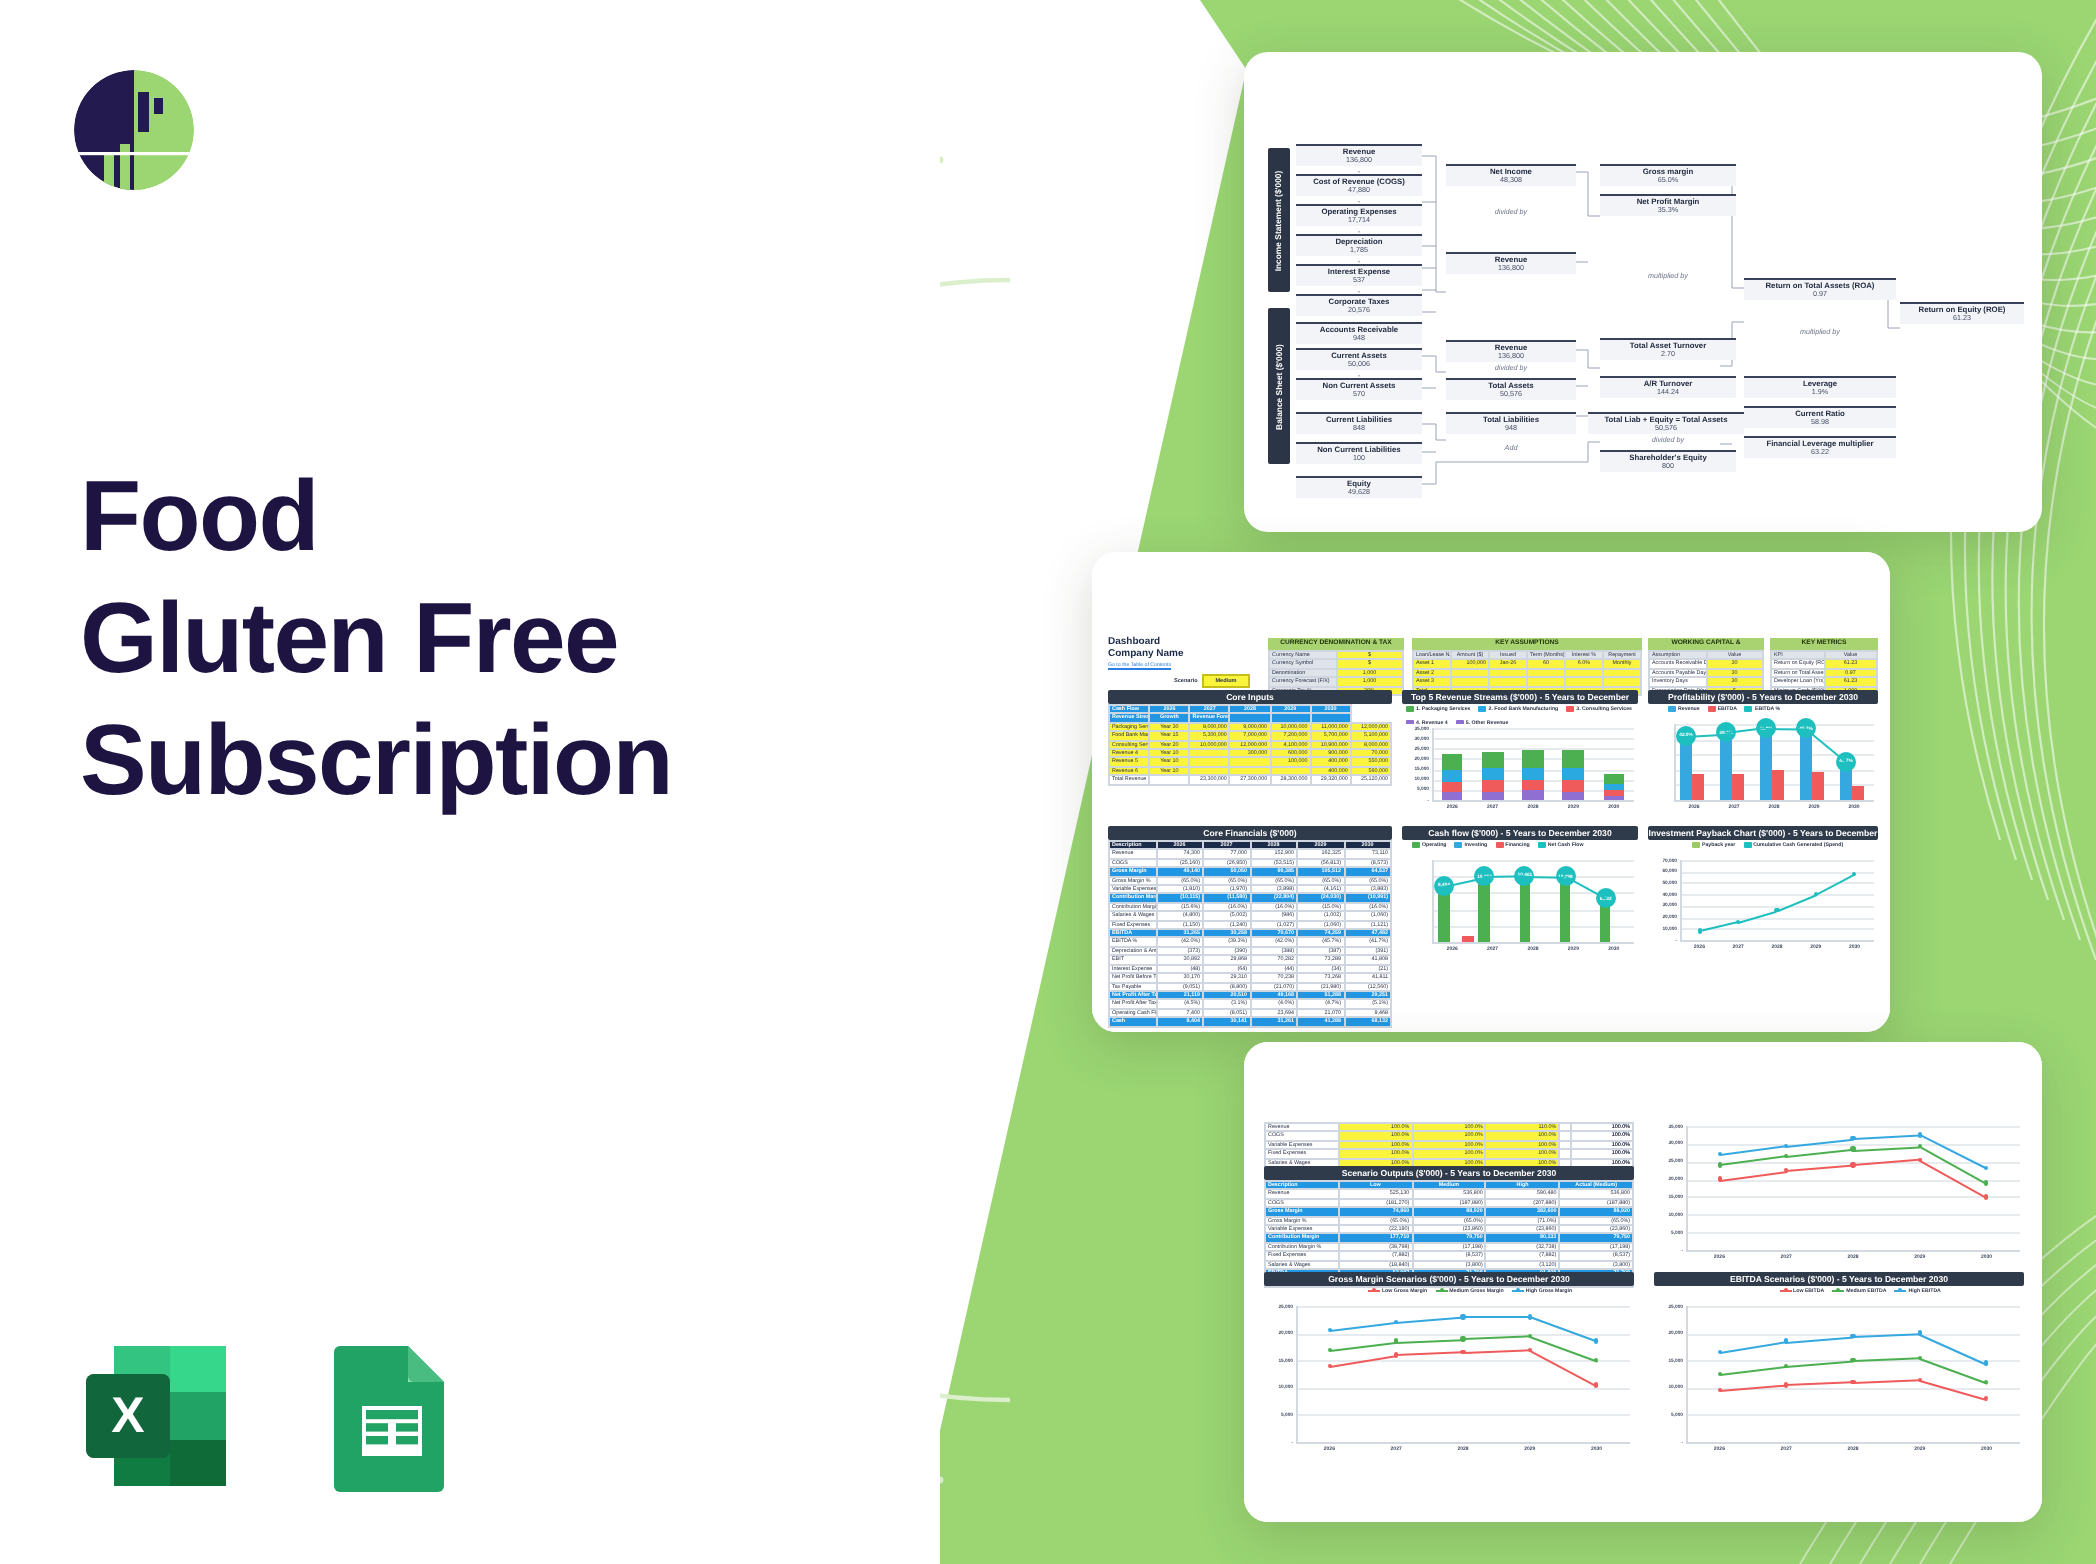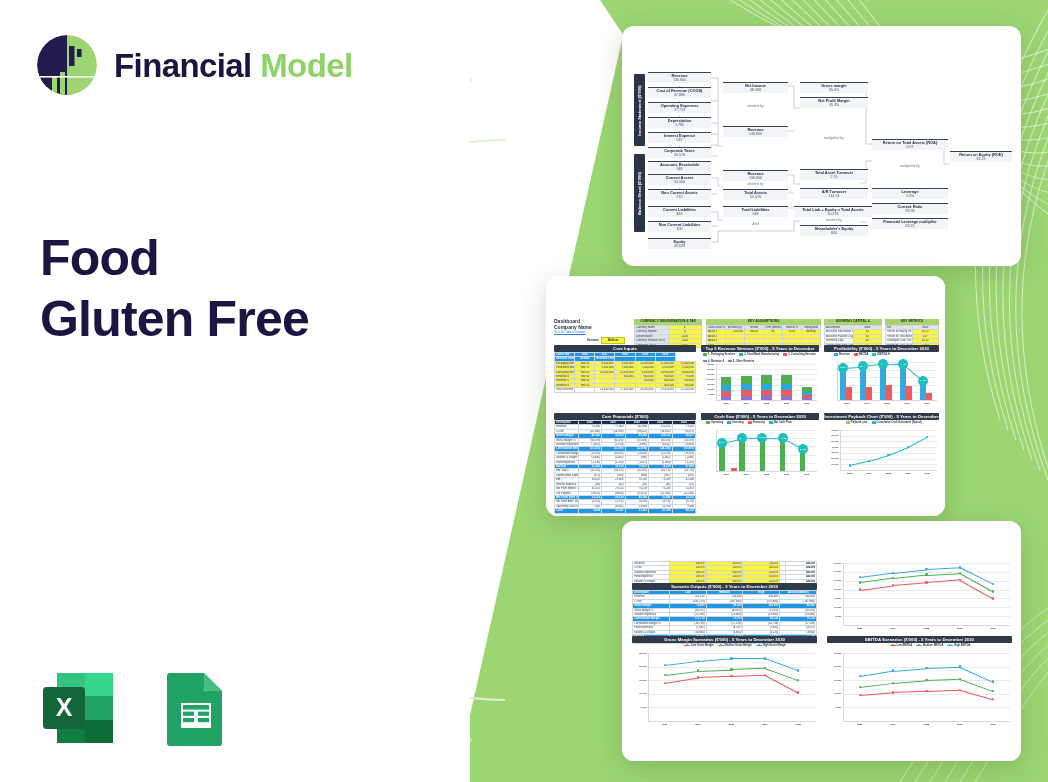--- a/index.html
+++ b/index.html
@@ -195,28 +195,26 @@
             <rect x="35" y="14" width="5.5" height="20" fill="#231a4f"></rect>
             <rect x="43" y="17" width="4.5" height="8" fill="#231a4f"></rect>
             <rect x="18" y="44" width="5" height="20" fill="#9BD673"></rect>
             <rect x="26" y="40" width="5" height="24" fill="#9BD673"></rect>
             <rect x="34" y="36" width="4.5" height="28" fill="#9BD673"></rect>
             <rect x="0" y="44" width="66" height="1.6" fill="#ffffff"></rect>
           </g>
           <circle cx="33" cy="33" r="30" fill="none" stroke="#ffffff" stroke-width="0"></circle>
         </svg>
       </div>
-      <div class="logo-text">
-        <span class="t1">Financial </span><span class="t2">Model</span>
-      </div>
     </div>
 
     <div class="headline">
       <div>Food</div>
       <div>Gluten Free</div>
+      <div>Subscription</div>
     </div>
 
     <div class="badges">
       <div class="badge">
         <svg width="90" height="90" viewBox="0 0 90 90">
           <rect x="24" y="10" width="56" height="70" rx="4" fill="#21a366"></rect>
           <rect x="24" y="10" width="28" height="23" fill="#33c481"></rect>
           <rect x="52" y="10" width="28" height="23" fill="#36d78a"></rect>
           <rect x="52" y="33" width="28" height="24" fill="#21a366"></rect>
           <rect x="24" y="57" width="56" height="23" fill="#107c41"></rect>

